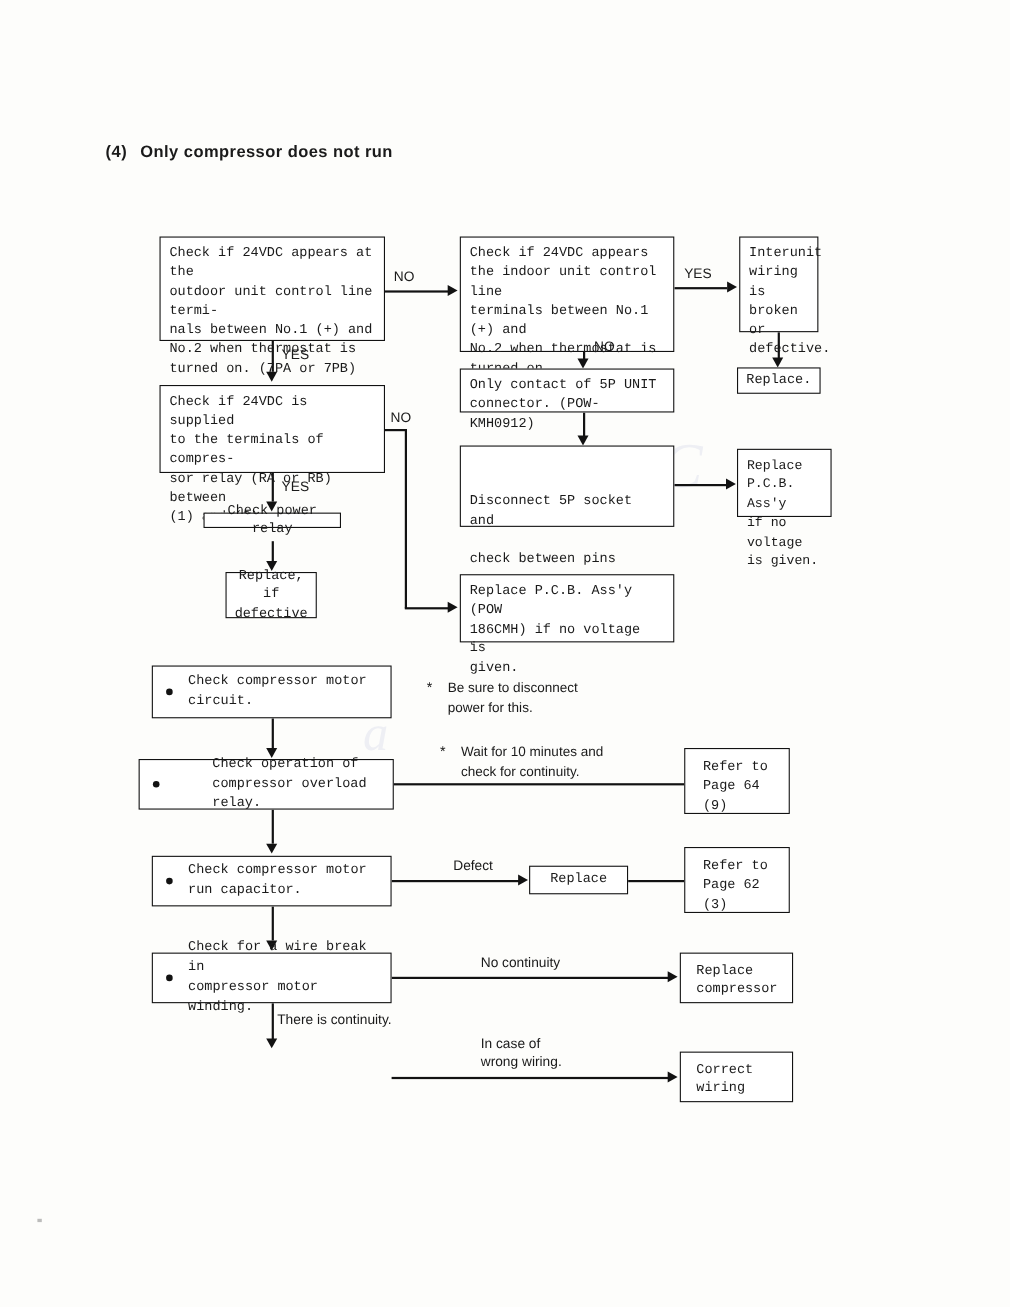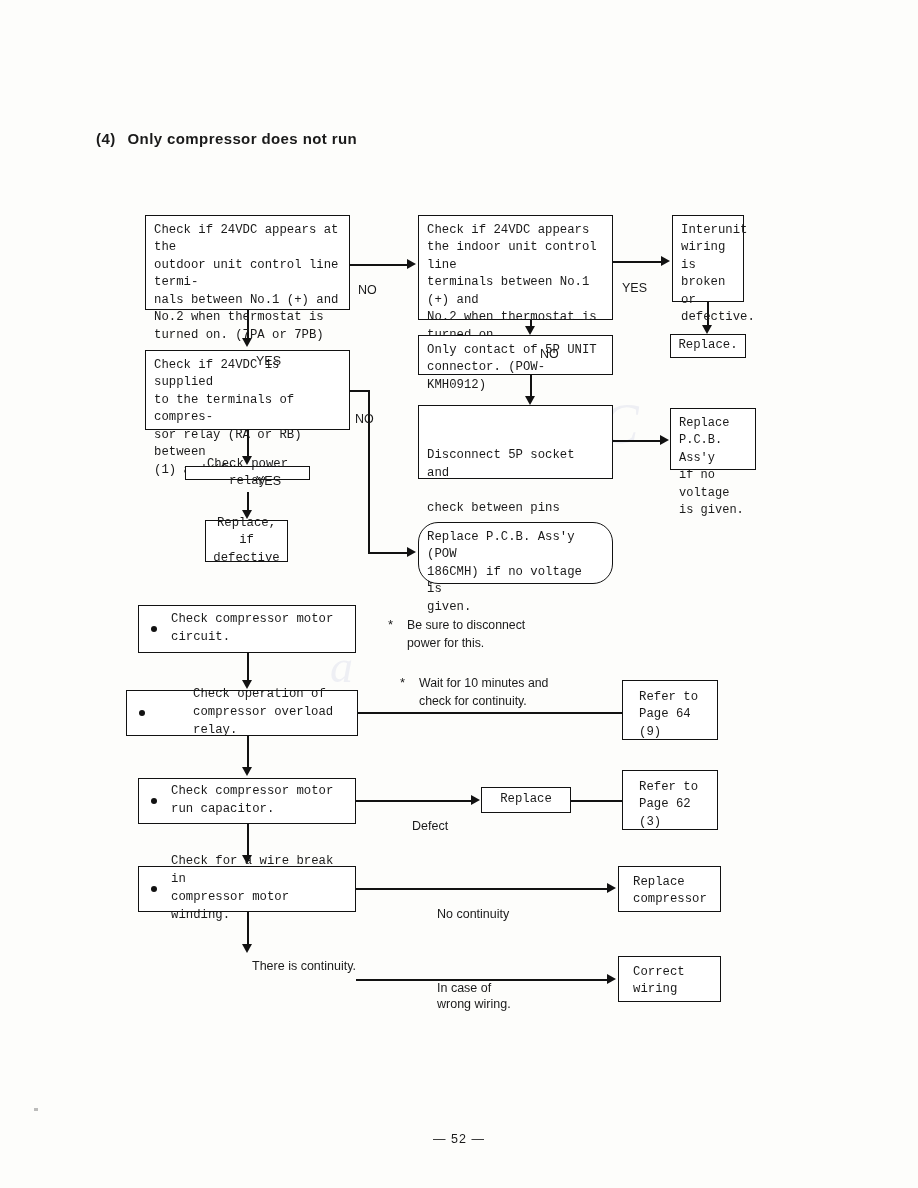--- a/index.html
+++ b/index.html
@@ -102,21 +102,20 @@
   }
 
   
   .elabel {
     position: absolute;
     font-size: 12.5px;
     line-height: 1.3;
     white-space: pre-line;
     z-index: 4;
     background: transparent;
-    margin-top: 39px;
   }
 
   
   .note {
     position: absolute;
     font-size: 12.3px;
     line-height: 1.5;
     z-index: 4;
   }
   .note .ast {
@@ -209,21 +208,21 @@
   <div class="box small" id="box-pcb-right" style="left:670px; top:408px; width:86px; height:62px;">Replace
 P.C.B. Ass'y
 if no voltage
 is given.</div>
 
   <div class="box center" id="box-power-relay" style="left:185px; top:466px; width:125px; height:14px;">Check power relay</div>
 
   <div class="box center" id="box-replace-defective" style="left:205px; top:520px; width:83px; height:42px;">Replace, if
 defective</div>
 
-  <div class="box" id="box-pcb-pow" style="left:418px; top:522px; width:195px; height:62px;border-radius:20px;">Replace P.C.B. Ass'y (POW
+  <div class="box" id="box-pcb-pow" style="left:418px; top:522px; width:195px; height:62px;">Replace P.C.B. Ass'y (POW
 186CMH) if no voltage is
 given.</div>
 
   <div class="ln h" style="left:350px; top:264px; width:58px;"></div>
   <div class="arrow right" style="left:407px; top:258.5px;"></div>
   <div class="elabel" style="left:358px; top:243px;">NO</div>
 
   <div class="ln v" style="left:247px; top:310px; height:28px;"></div>
   <div class="arrow down" style="left:241.5px; top:338px;"></div>
   <div class="elabel" style="left:256px; top:314px;">YES</div>
@@ -333,15 +332,14 @@
     <span class="ntext">Be sure to disconnect
 power for this.</span>
   </div>
 
   <div class="note" style="left:400px; top:674px; width:210px;">
     <span class="ast">*</span>
     <span class="ntext">Wait for 10 minutes and
 check for continuity.</span>
   </div>
 
-  <div id="page-number">— 52 —</div>
 
 </div>
 
 </body></html>

